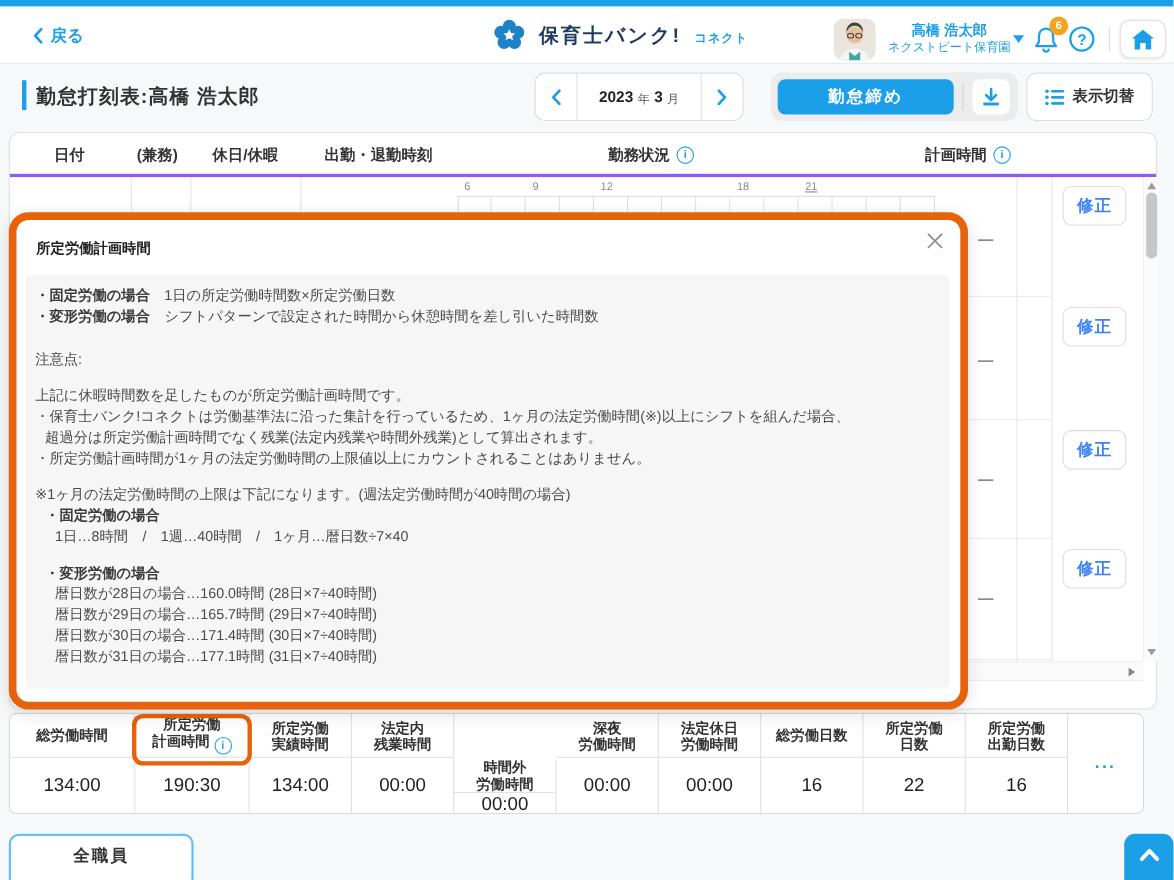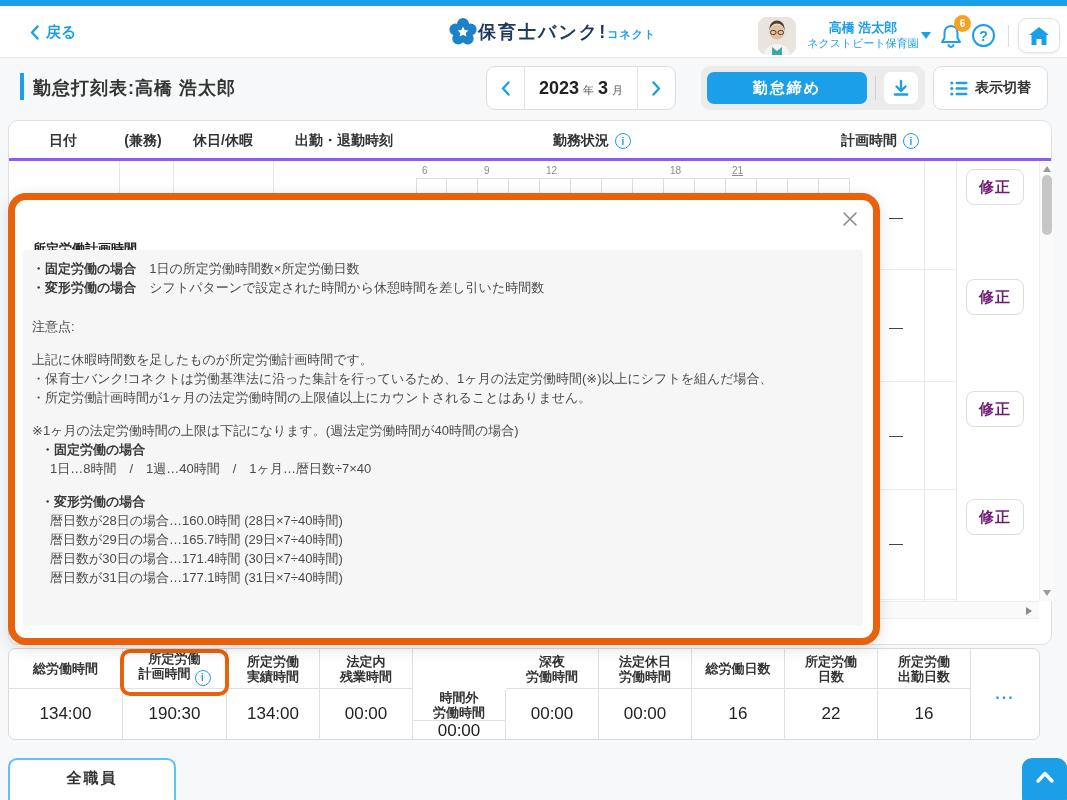--- a/index.html
+++ b/index.html
@@ -5,21 +5,21 @@
   * { margin:0; padding:0; box-sizing:border-box; }
   html,body { width:1067px; height:800px; overflow:hidden; background:#f7f8f9;
               font-family:"Liberation Sans","DejaVu Sans",sans-serif; }
   .abs { position:absolute; }
   body { position:relative; }
 
   
   .topstrip { left:0; top:0; width:1067px; height:6px; background:#1b9fe8; }
   .appheader { left:0; top:6px; width:1067px; height:52px; background:#fff; border-bottom:1px solid #e7e7e7; }
   .backlink { left:30px; top:17px; display:flex; align-items:center; gap:7px; color:#1b9fe8; font-size:15px; font-weight:bold; cursor:pointer; }
-  .logo { left:448px; top:11px; display:flex; align-items:center; gap:0; }
+  .logo { left:448px; top:11px; display:flex; align-items:center; gap:12px; }
   .logo-main { font-size:18px; font-weight:bold; color:#1e3a5f; letter-spacing:2px; }
   .logo-sub { font-size:11px; font-weight:bold; color:#1b9fe8; letter-spacing:1px; margin-top:4px; }
   .avatar { left:758px; top:11px; width:38px; height:38px; border-radius:9px; overflow:hidden; background:#e8e4df; cursor:pointer; }
   .usernames { left:804px; top:13px; width:118px; cursor:pointer;text-align:center; }
   .username { font-size:13px; font-weight:bold; color:#1b9fe8; line-height:17px; }
   .userorg { font-size:11px; color:#1b9fe8; line-height:14px; }
   .caret-down { left:921px; top:26px; width:0; height:0; border-left:5px solid transparent; border-right:5px solid transparent; border-top:7px solid #1b9fe8; cursor:pointer; }
   .bellwrap { left:938px; top:16px; width:28px; height:30px; cursor:pointer; }
   .badge { left:954px; top:9px; min-width:17px; height:17px; border-radius:9px; background:#f6a21e; color:#fff; font-size:10px; font-weight:bold; display:flex; align-items:center; justify-content:center; z-index:3; }
   .helpicon { left:972px; top:18px; width:23px; height:23px; border:2.5px solid #1b9fe8; border-radius:50%; color:#1b9fe8; font-size:14px; font-weight:bold; display:flex; align-items:center; justify-content:center; cursor:pointer; }
@@ -27,49 +27,49 @@
   .homebtn { left:1018px; top:12px; width:42px; height:35px; background:#fff; border:1px solid #e2e2e2; border-radius:9px; box-shadow:0 1px 3px rgba(0,0,0,.08); display:flex; align-items:center; justify-content:center; cursor:pointer; }
 
   
   .accentbar { left:20px; top:73px; width:4px; height:27px; background:#1b9fe8; }
   .pagetitle { left:33px; top:76px; font-size:18px; font-weight:bold; color:#333; letter-spacing:1px; }
   .datenav { left:486px; top:66px; width:190px; height:44px; background:#fff; border:1px solid #ddd; border-radius:9px; display:flex; }
   .datenav .nav-btn { width:38px; display:flex; align-items:center; justify-content:center; cursor:pointer; }
   .datenav .nav-prev { border-right:1px solid #e3e3e3; }
   .datenav .nav-next { border-left:1px solid #e3e3e3; }
   .datenav .nav-center { flex:1; display:flex; align-items:center; justify-content:center; gap:4px; }
-  .d-num { font-size:18px; font-weight:bold; color:#222; }
+  .d-num { font-size:14px; font-weight:bold; color:#222; }
   .d-unit { font-size:11px; color:#555; margin-top:4px; }
   .closegroup { left:701px; top:66px; width:224px; height:44px; background:#ececec; border-radius:9px; display:flex; align-items:center; }
   .btn-close-att { margin-left:6px; width:160px; height:32px; background:#1b9fe8; border:none; border-radius:7px; color:#fff; font-size:15px; font-weight:bold; letter-spacing:2px; cursor:pointer; font-family:inherit; }
   .grp-div { width:1px; height:24px; background:#d2d2d2; margin:0 8px; }
   .btn-download { width:34px; height:32px; background:#fff; border:none; border-radius:7px; display:flex; align-items:center; justify-content:center; cursor:pointer; }
   .btn-toggle { left:933px; top:66px; width:115px; height:44px; background:#fff; border:1px solid #ddd; border-radius:9px; display:flex; align-items:center; justify-content:center; gap:7px; font-size:14px; font-weight:bold; color:#333; cursor:pointer; font-family:inherit; }
 
   
   .maintable { left:8px; top:120px; width:1044px; height:525px; background:#fff; border:1px solid #e0e0e0; border-radius:10px; }
   .mt-headrow { position:absolute; left:0; top:0; width:100%; height:40px; border-bottom:3px solid #8b5cf6; }
   .mt-h { position:absolute; top:0; height:40px; display:flex; align-items:center; justify-content:center; gap:6px; font-size:14px; font-weight:bold; color:#333; transform:translateX(-50%); white-space:nowrap; }
   .vline { position:absolute; width:1px; background:#e7e7e7; }
   .rowline { position:absolute; left:0; height:1px; background:#ececec; }
   .tl-label { position:absolute; font-size:10px; color:#8a8a8a; top:44px; }
   .tl-cell { position:absolute; top:57px; height:20px; width:31px; border:1px solid #ddd; border-left:none; background:#fff; }
   .tl-cell.first { border-left:1px solid #ddd; }
   .dash { position:absolute; font-size:14px; color:#444; }
-  .editbtn { position:absolute; left:957px; width:58px; height:36px; background:#fff; border:1px solid #ddd; border-radius:8px; color:#701a75; font-size:15px; font-weight:bold; cursor:pointer; font-family:inherit; letter-spacing:1px; }
+  .editbtn { position:absolute; left:957px; width:58px; height:36px; background:#fff; border:1px solid #ddd; border-radius:8px; color:#3b82f6; font-size:15px; font-weight:bold; cursor:pointer; font-family:inherit; letter-spacing:1px; }
   .vscroll { position:absolute; left:1030px; top:40px; width:14px; height:440px; background:#fafafa; border-left:1px solid #eee; }
   .vthumb { position:absolute; left:2px; top:14px; width:10px; height:60px; background:#c6c6c6; border-radius:5px; cursor:pointer; }
   .tri-up { position:absolute; left:3px; top:5px; width:0; height:0; border-left:4px solid transparent; border-right:4px solid transparent; border-bottom:6px solid #9a9a9a; cursor:pointer; }
   .tri-dn { position:absolute; left:3px; bottom:5px; width:0; height:0; border-left:4px solid transparent; border-right:4px solid transparent; border-top:6px solid #9a9a9a; cursor:pointer; }
   .hscroll { position:absolute; left:0; top:480px; width:1030px; height:18px; background:#fafafa; border-top:1px solid #eee; border-bottom:1px solid #eee; }
   .tri-rt { position:absolute; right:7px; top:5px; width:0; height:0; border-top:4px solid transparent; border-bottom:4px solid transparent; border-left:6px solid #888; cursor:pointer; }
 
   
   .modal { left:8px; top:193px; width:872px; height:452px; background:#fff; border:7px solid #e8610c; border-radius:18px; z-index:40; box-shadow:0 4px 16px rgba(0,0,0,.12); }
-  .modal-title { position:absolute; left:18px; top:17px; font-size:13px; font-weight:bold; color:#222;margin-top:23px; }
+  .modal-title { position:absolute; left:18px; top:17px; font-size:13px; font-weight:bold; color:#222; }
   .modal-close { position:absolute; right:12px; top:8px; width:22px; height:22px; cursor:pointer; display:flex; align-items:center; justify-content:center; }
   .modal-panel { position:absolute; left:8px; right:10px; top:50px; bottom:12px; background:#f6f6f7; border-radius:4px; padding:9px 10px 8px 9px; overflow:hidden; }
   .mline { font-size:13px; line-height:19px; color:#4a4a4a; white-space:pre-wrap; }
   .mline .b { font-weight:bold; color:#3b3b3b; }
   .g16 { margin-top:14px; }
   .g22 { margin-top:20px; }
   .i1 { padding-left:9px; }
   .i2 { padding-left:18px; }
 
   
@@ -267,20 +267,21 @@
     <svg width="16" height="16" viewBox="0 0 16 16">
       <path d="M2 2 L14 14 M14 2 L2 14" stroke="#8a8a8a" stroke-width="1.6" stroke-linecap="round"></path>
     </svg>
   </div>
   <div class="modal-panel" id="modal-body">
       <div class="mline"><span class="b">・固定労働の場合</span><span>　1日の所定労働時間数×所定労働日数</span></div>
       <div class="mline"><span class="b">・変形労働の場合</span><span>　シフトパターンで設定された時間から休憩時間を差し引いた時間数</span></div>
       <div class="mline g22"><span>注意点:</span></div>
       <div class="mline g16"><span>上記に休暇時間数を足したものが所定労働計画時間です。</span></div>
       <div class="mline"><span>・保育士バンク!コネクトは労働基準法に沿った集計を行っているため、1ヶ月の法定労働時間(※)以上にシフトを組んだ場合、</span></div>
+      <div class="mline i1"><span>超過分は所定労働計画時間でなく残業(法定内残業や時間外残業)として算出されます。</span></div>
       <div class="mline"><span>・所定労働計画時間が1ヶ月の法定労働時間の上限値以上にカウントされることはありません。</span></div>
       <div class="mline g16"><span>※1ヶ月の法定労働時間の上限は下記になります。(週法定労働時間が40時間の場合)</span></div>
       <div class="mline i1"><span class="b">・固定労働の場合</span></div>
       <div class="mline i2"><span>1日…8時間　/　1週…40時間　/　1ヶ月…暦日数÷7×40</span></div>
       <div class="mline g16 i1"><span class="b">・変形労働の場合</span></div>
       <div class="mline i2"><span>暦日数が28日の場合…160.0時間 (28日×7÷40時間)</span></div>
       <div class="mline i2"><span>暦日数が29日の場合…165.7時間 (29日×7÷40時間)</span></div>
       <div class="mline i2"><span>暦日数が30日の場合…171.4時間 (30日×7÷40時間)</span></div>
       <div class="mline i2"><span>暦日数が31日の場合…177.1時間 (31日×7÷40時間)</span></div>
     </div>

